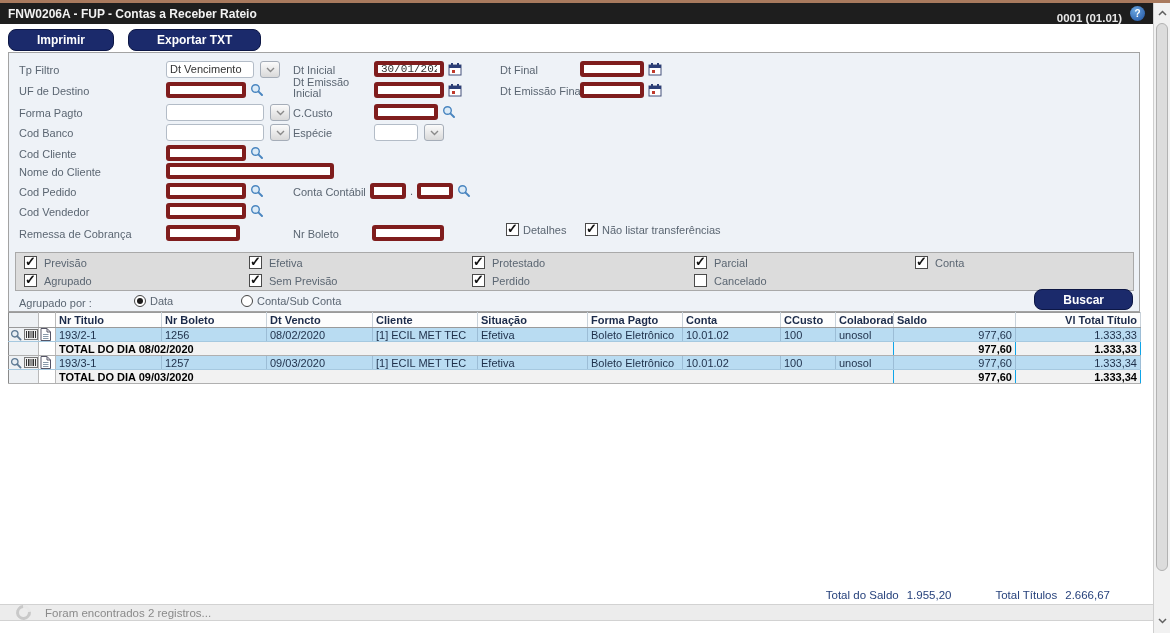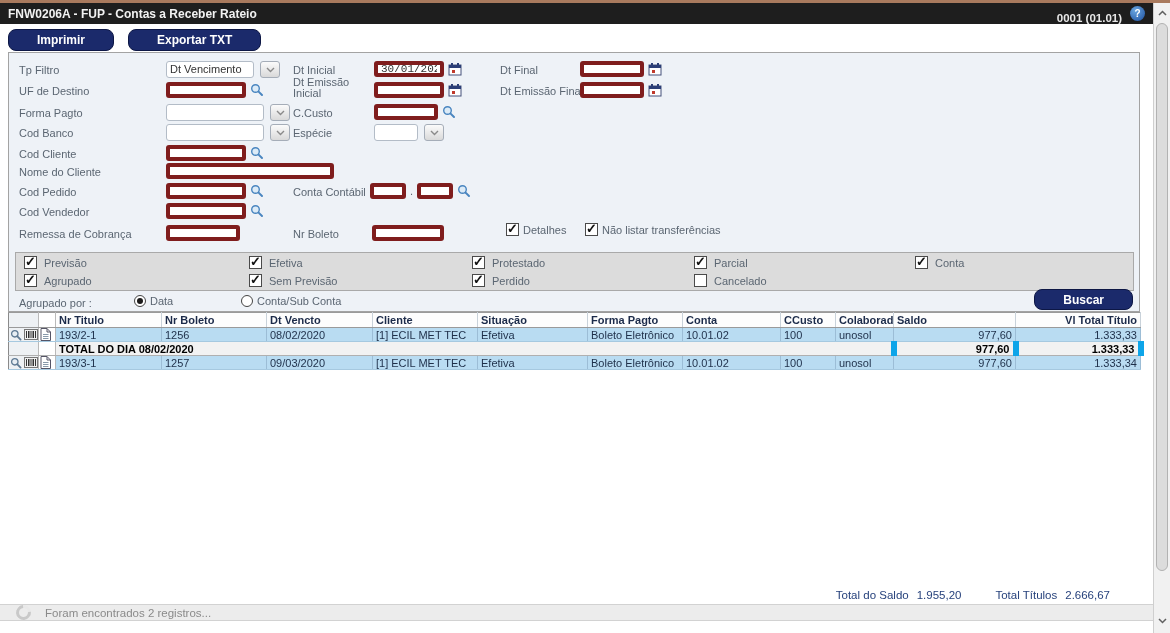--- a/index.html
+++ b/index.html
@@ -47,30 +47,30 @@
 
   .buscar { position:absolute; right:6px; top:236px; height:21px; }
 
   
   .grid { position:absolute; left:8px; top:312px; }
   table { border-collapse:collapse; table-layout:fixed; width:1132px; border-left:1px solid #8a8a8a; border-top:1px solid #9a9a9a; }
   th { text-align:left; font-size:11px; font-weight:bold; color:#1c2b4a; padding:1px 3px; height:14px;
        background:#fdfdfd; border-right:1px solid #c9d2da; border-bottom:1px solid #9a9a9a; overflow:hidden; white-space:nowrap; }
   td { font-size:11px; padding:0 3px; height:14px; overflow:hidden; white-space:nowrap; }
   .data-row td { background:#b9dcf2; color:#1e2f49; border-right:1px solid #9cbdd6; border-bottom:1px solid #a6c9e0; }
-  .total-row td { background:#f2f2f2; color:#000; font-weight:bold; border-right:6px solid #0ea5e9;
+  .total-row td { background:#f2f2f2; color:#000; font-weight:bold; border-right:1px solid #0ea5e9;
                   border-bottom:1px solid #b0b0b0; }
   td.ic1, th.ic1 { background:#eef1f4 !important; border-right:1px solid #b9b9b9; padding:0 1px; }
   td.ic2, th.ic2 { background:#ffffff !important; border-right:1px solid #b9b9b9; padding:0 1px; }
   .num { text-align:right; }
   th.center { text-align:right; }
   .rowicons { display:flex; align-items:center; gap:2px; }
 
   
-  .ftotals { position:absolute; top:589px; right:60px; display:flex; gap:34px; color:#27427c; font-size:11.5px; }
+  .ftotals { position:absolute; top:589px; right:60px; display:flex; gap:44px; color:#27427c; font-size:11.5px; }
   .ftotals .pair { display:flex; gap:8px; }
 
   
   .statusbar { position:absolute; left:0; top:604px; width:1153px; height:17px; background:#ececec;
                border-top:1px solid #d2d2d2; border-bottom:1px solid #d2d2d2; display:flex; align-items:center; }
   .spinner { width:15px; height:15px; border-radius:50%; border:3px solid #c9c9c9; border-top-color:#e9e9e9;
              margin-left:16px; transform:rotate(40deg); }
   .statusmsg { color:#8a8a8a; font-size:11.5px; margin-left:14px; }
 
   
@@ -459,20 +459,27 @@
         <td>[1] ECIL MET TEC</td>
         <td>Efetiva</td>
         <td>Boleto Eletrônico</td>
         <td>10.01.02</td>
         <td>100</td>
         <td>unosol</td>
         <td class="num">977,60</td>
         <td class="num">1.333,34</td>
       </tr>
 
+      <tr class="total-row">
+        <td class="ic1"></td>
+            <td class="ic2"></td>
+        <td colspan="9">TOTAL DO DIA 09/03/2020</td>
+        <td class="num">977,60</td>
+        <td class="num">1.333,34</td>
+      </tr>
     </tbody>
       </table>
   </div>
 
   <div class="ftotals">
     <span class="pair">
       <span>Total do Saldo</span>
       <span>1.955,20</span>
     </span>
     <span class="pair">

